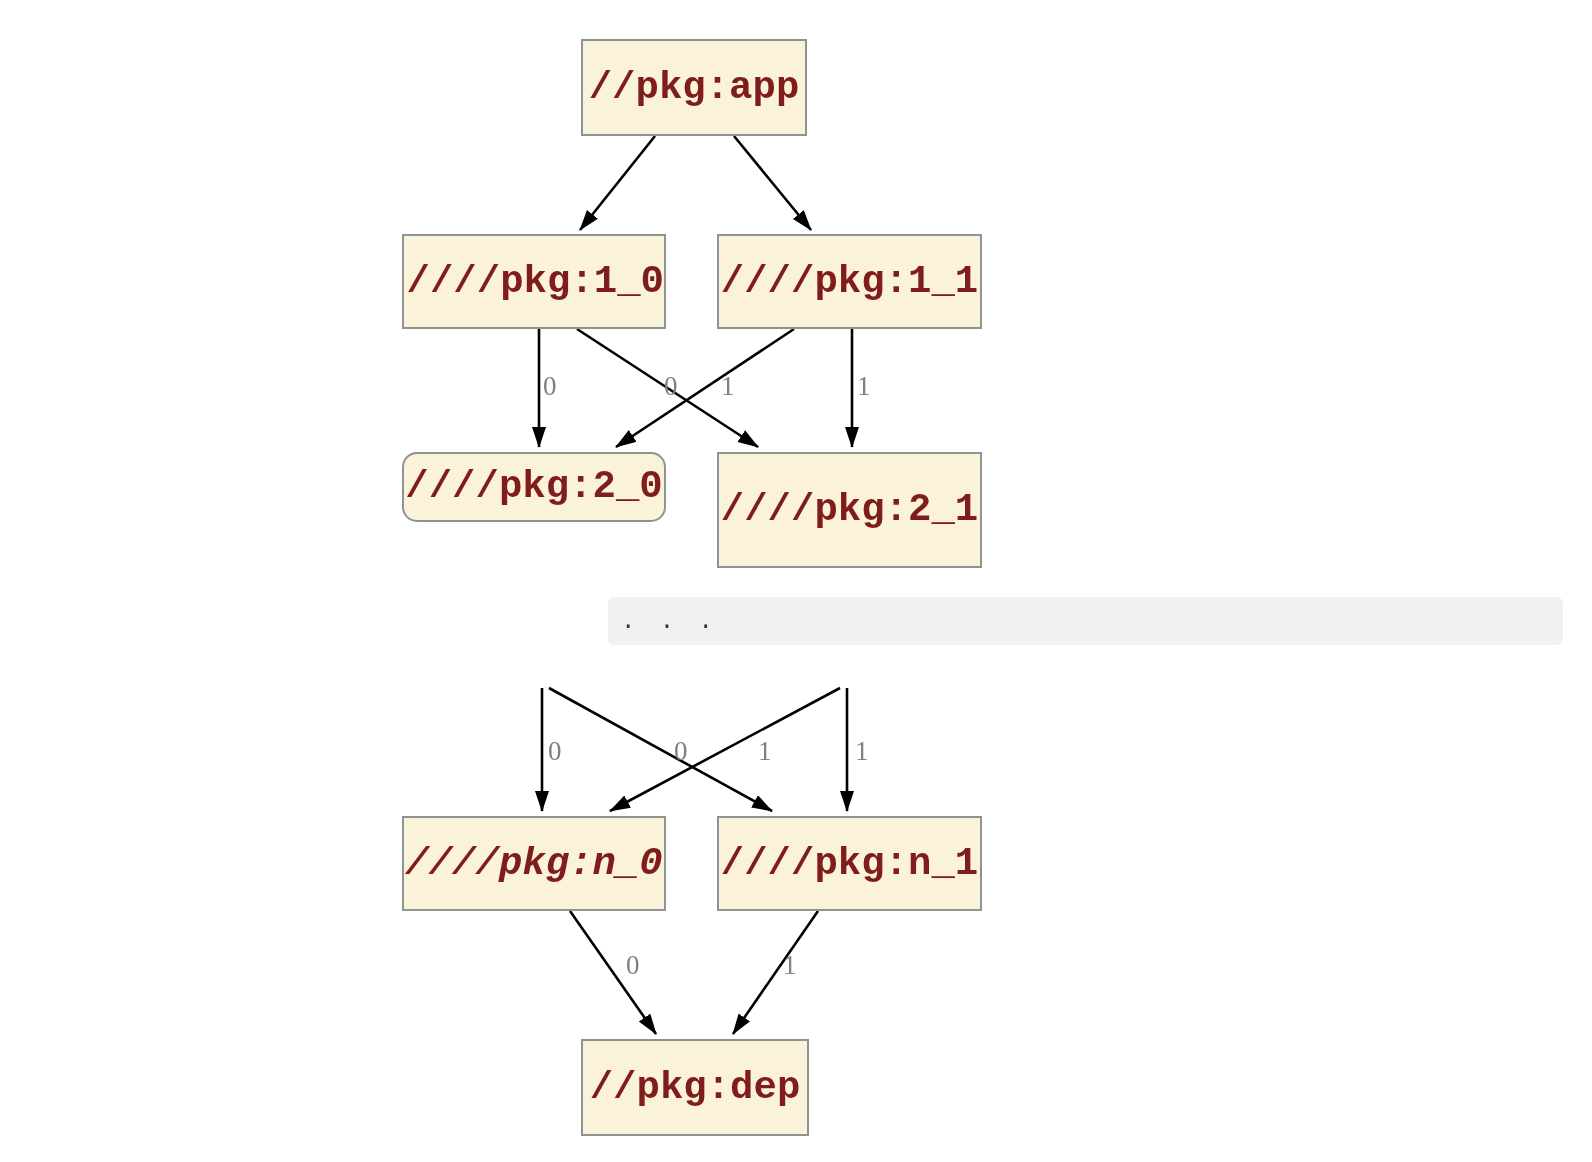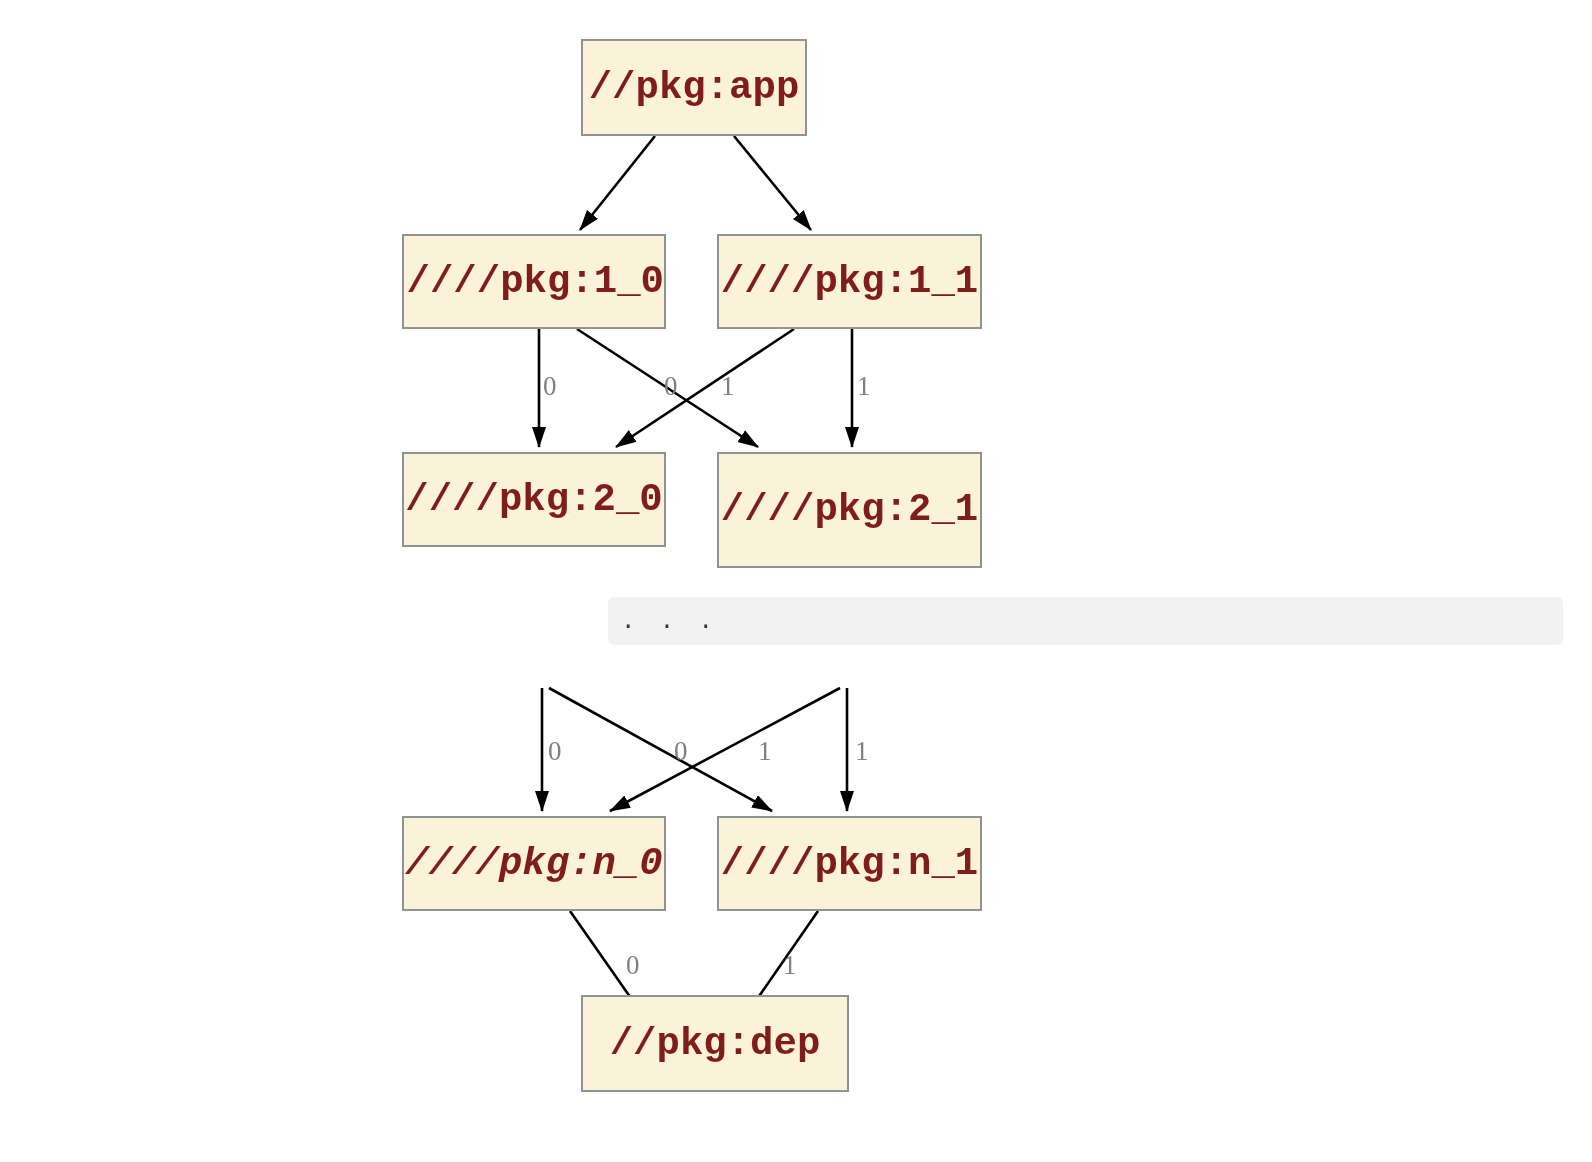--- a/index.html
+++ b/index.html
@@ -45,25 +45,25 @@
     font-family:"Liberation Mono","DejaVu Sans Mono",monospace;
     font-weight:bold;
     font-size:39px;
     color:#7f1d1d;
     letter-spacing:0px;
     white-space:nowrap;
   }
   .node-app   {left:581px; top:39px;  width:226px; height:97px;}
   .node-1_0   {left:402px; top:234px; width:264px; height:95px;justify-content:flex-end;}
   .node-1_1   {left:717px; top:234px; width:265px; height:95px;}
-  .node-2_0   {left:402px; top:452px; width:264px; height:95px;}
+  .node-2_0   {left:402px; top:452px; width:264px; height:70px;border-radius:15px;}
   .node-2_1   {left:717px; top:452px; width:265px; height:116px;}
   .node-n_0   {left:402px; top:816px; width:264px; height:95px;font-style:italic;}
   .node-n_1   {left:717px; top:816px; width:265px; height:95px;}
-  .node-dep   {left:581px; top:995px;width:268px; height:97px;}
+  .node-dep   {left:581px; top:1039px;width:228px; height:97px;}
   .ellipsis-band{
     position:absolute;
     left:608px; top:597px;
     width:955px; height:48px;
     background:var(--band-bg);
     border-radius:6px;
     display:flex;
     align-items:center;
     padding-left:13px;
   }

